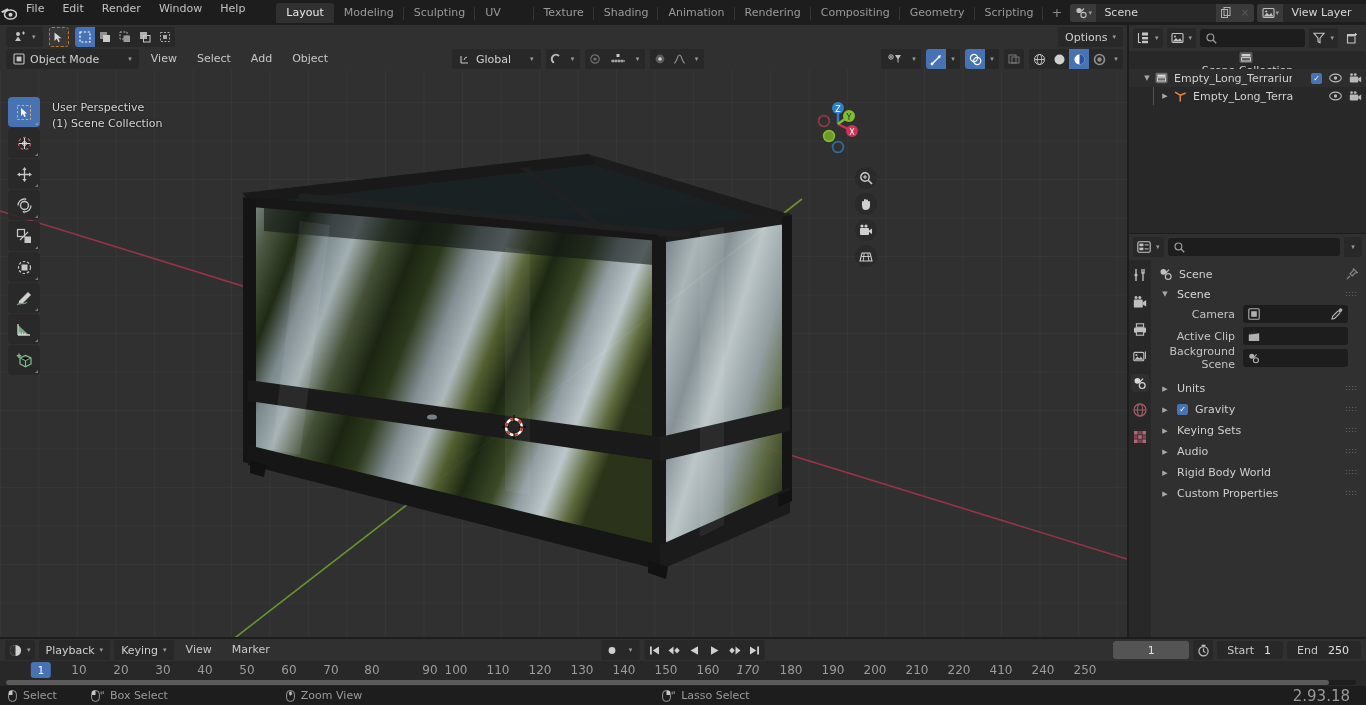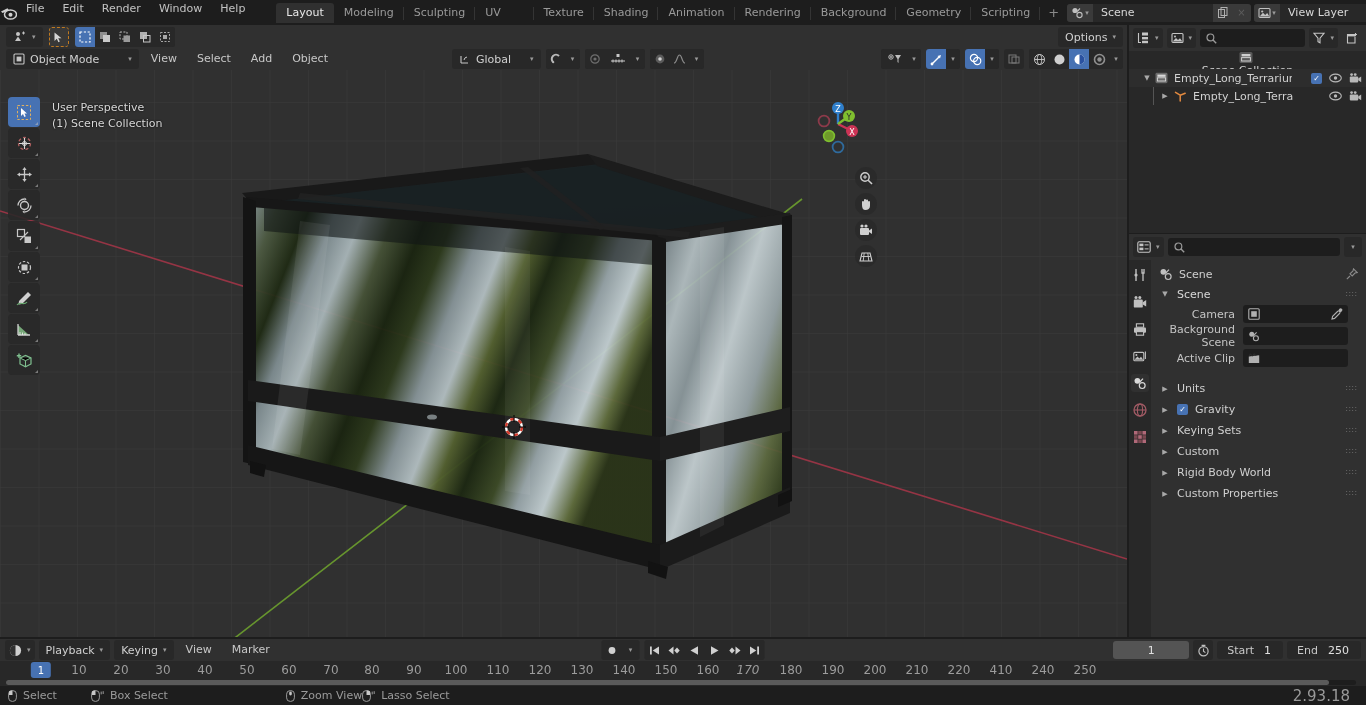--- a/index.html
+++ b/index.html
@@ -165,21 +165,21 @@
 
     <div class="ws-tabs">
       <div class="ws-tab active">Layout</div>
       <div class="ws-tab">Modeling</div>
       <div class="ws-tab">Sculpting</div>
       <div class="ws-tab">UV Editing</div>
       <div class="ws-tab">Texture Paint</div>
       <div class="ws-tab">Shading</div>
       <div class="ws-tab">Animation</div>
       <div class="ws-tab">Rendering</div>
-      <div class="ws-tab">Background</div>
+      <div class="ws-tab">Compositing</div>
       <div class="ws-tab">Geometry Nodes</div>
       <div class="ws-tab">Scripting</div>
       <div class="ws-add">+</div>
     </div>
 
     <div class="topbar-right">
       <div class="id-block">
         <div class="id-icon">
           <svg width="13" height="13" viewBox="0 0 13 13">
             <circle cx="4" cy="4.5" r="2.6" fill="#c0c0c0"></circle>
@@ -859,61 +859,61 @@
           <span style="margin-left:auto;">
             <svg width="12" height="12" viewBox="0 0 12 12">
                 <path d="M8.4 0.8 a1.6 1.6 0 0 1 2.4 2.4 L9 5 L7 3 Z" fill="#b0b0b0"></path>
                 <path d="M7 3 L1.6 8.4 L1 11 L3.6 10.4 L9 5" fill="none" stroke="#b0b0b0" stroke-width="1.1"></path>
               </svg>
           </span>
         </span>
       </div>
 
       <div class="field-row">
+        <span class="field-label">Active Clip</span>
+        <span class="field-val">
+          <svg width="12" height="11" viewBox="0 0 12 11">
+              <path d="M0.8 3.4 L11.2 2.2 L11.2 10 L0.8 10 Z" fill="#b0b0b0"></path>
+              <path d="M0.8 3.4 L2.4 0.8 L4.4 3.2 M4.6 3.2 L6.2 0.6 L8.2 3" stroke="#303030" stroke-width="0.9" fill="none"></path>
+            </svg>
+        </span>
+      </div>
+
+      <div class="field-row">
         <span class="field-label">Background Scene</span>
         <span class="field-val">
           <svg width="12" height="12" viewBox="0 0 12 12">
               <circle cx="3.8" cy="4.2" r="2.5" fill="#b0b0b0"></circle>
               <circle cx="7.9" cy="8.2" r="2.5" fill="none" stroke="#b0b0b0" stroke-width="1.1"></circle>
               <path d="M5.8 5.3 L8.6 2.3" stroke="#b0b0b0" stroke-width="1.1"></path>
             </svg>
         </span>
       </div>
 
-      <div class="field-row">
-        <span class="field-label">Active Clip</span>
-        <span class="field-val">
-          <svg width="12" height="11" viewBox="0 0 12 11">
-              <path d="M0.8 3.4 L11.2 2.2 L11.2 10 L0.8 10 Z" fill="#b0b0b0"></path>
-              <path d="M0.8 3.4 L2.4 0.8 L4.4 3.2 M4.6 3.2 L6.2 0.6 L8.2 3" stroke="#303030" stroke-width="0.9" fill="none"></path>
-            </svg>
-        </span>
-      </div>
-
       <div style="height:8px;"></div>
 
       <div class="sect-row">
         <span class="tri">▶</span>
         <span>Units</span>
         <span class="grip">∷∷</span>
       </div>
       <div class="sect-row">
         <span class="tri">▶</span>
         <span class="chk">✓</span>
         <span style="margin-left:1px;">Gravity</span>
         <span class="grip">∷∷</span>
       </div>
       <div class="sect-row">
         <span class="tri">▶</span>
         <span>Keying Sets</span>
         <span class="grip">∷∷</span>
       </div>
       <div class="sect-row">
         <span class="tri">▶</span>
-        <span>Custom</span>
+        <span>Audio</span>
         <span class="grip">∷∷</span>
       </div>
       <div class="sect-row">
         <span class="tri">▶</span>
         <span>Rigid Body World</span>
         <span class="grip">∷∷</span>
       </div>
       <div class="sect-row">
         <span class="tri">▶</span>
         <span>Custom Properties</span>
@@ -1014,21 +1014,21 @@
     <div class="tl-ruler">
       <div class="playhead" style="left:41px;">1</div>
       <div class="tl-tick" style="left:79px;">10</div>
       <div class="tl-tick" style="left:121px;">20</div>
       <div class="tl-tick" style="left:163px;">30</div>
       <div class="tl-tick" style="left:205px;">40</div>
       <div class="tl-tick" style="left:247px;">50</div>
       <div class="tl-tick" style="left:289px;">60</div>
       <div class="tl-tick" style="left:331px;">70</div>
       <div class="tl-tick" style="left:372px;">80</div>
-      <div class="tl-tick" style="left:414px;text-align:right;">90</div>
+      <div class="tl-tick" style="left:430px;text-align:right;">90</div>
       <div class="tl-tick" style="left:456px;">100</div>
       <div class="tl-tick" style="left:498px;">110</div>
       <div class="tl-tick" style="left:540px;">120</div>
       <div class="tl-tick" style="left:582px;">130</div>
       <div class="tl-tick" style="left:624px;">140</div>
       <div class="tl-tick" style="left:666px;">150</div>
       <div class="tl-tick" style="left:708px;">160</div>
       <div class="tl-tick" style="left:748px;font-style:italic;">170</div>
       <div class="tl-tick" style="left:791px;">180</div>
       <div class="tl-tick" style="left:833px;">190</div>
@@ -1058,21 +1058,21 @@
     <div class="st-item" style="margin-right:118px;">
       <span>
         <svg width="13" height="12" viewBox="0 0 13 12">
             <rect x="0.6" y="0.6" width="7.8" height="10.8" rx="3.6" fill="none" stroke="#9a9a9a" stroke-width="1"></rect>
             <path d="M0.9 1.6 a3.5 3.5 0 0 1 3.6 -1 V5 H0.9 Z" fill="#c8c8c8"></path>
             <path d="M10.2 1.6 V4.4 M12.2 1.2 V4" stroke="#9a9a9a" stroke-width="1"></path>
           </svg>
       </span>
       <span>Box Select</span>
     </div>
-    <div class="st-item" style="">
+    <div class="st-item" style="margin-right:300px;">
       <span>
         <svg width="9" height="12" viewBox="0 0 9 12">
             <rect x="0.6" y="0.6" width="7.8" height="10.8" rx="3.6" fill="none" stroke="#9a9a9a" stroke-width="1"></rect>
             <rect x="3.2" y="1.6" width="2.6" height="3.8" rx="1.3" fill="#c8c8c8"></rect>
           </svg>
       </span>
       <span>Zoom View</span>
     </div>
     <div class="st-item">
       <span>

